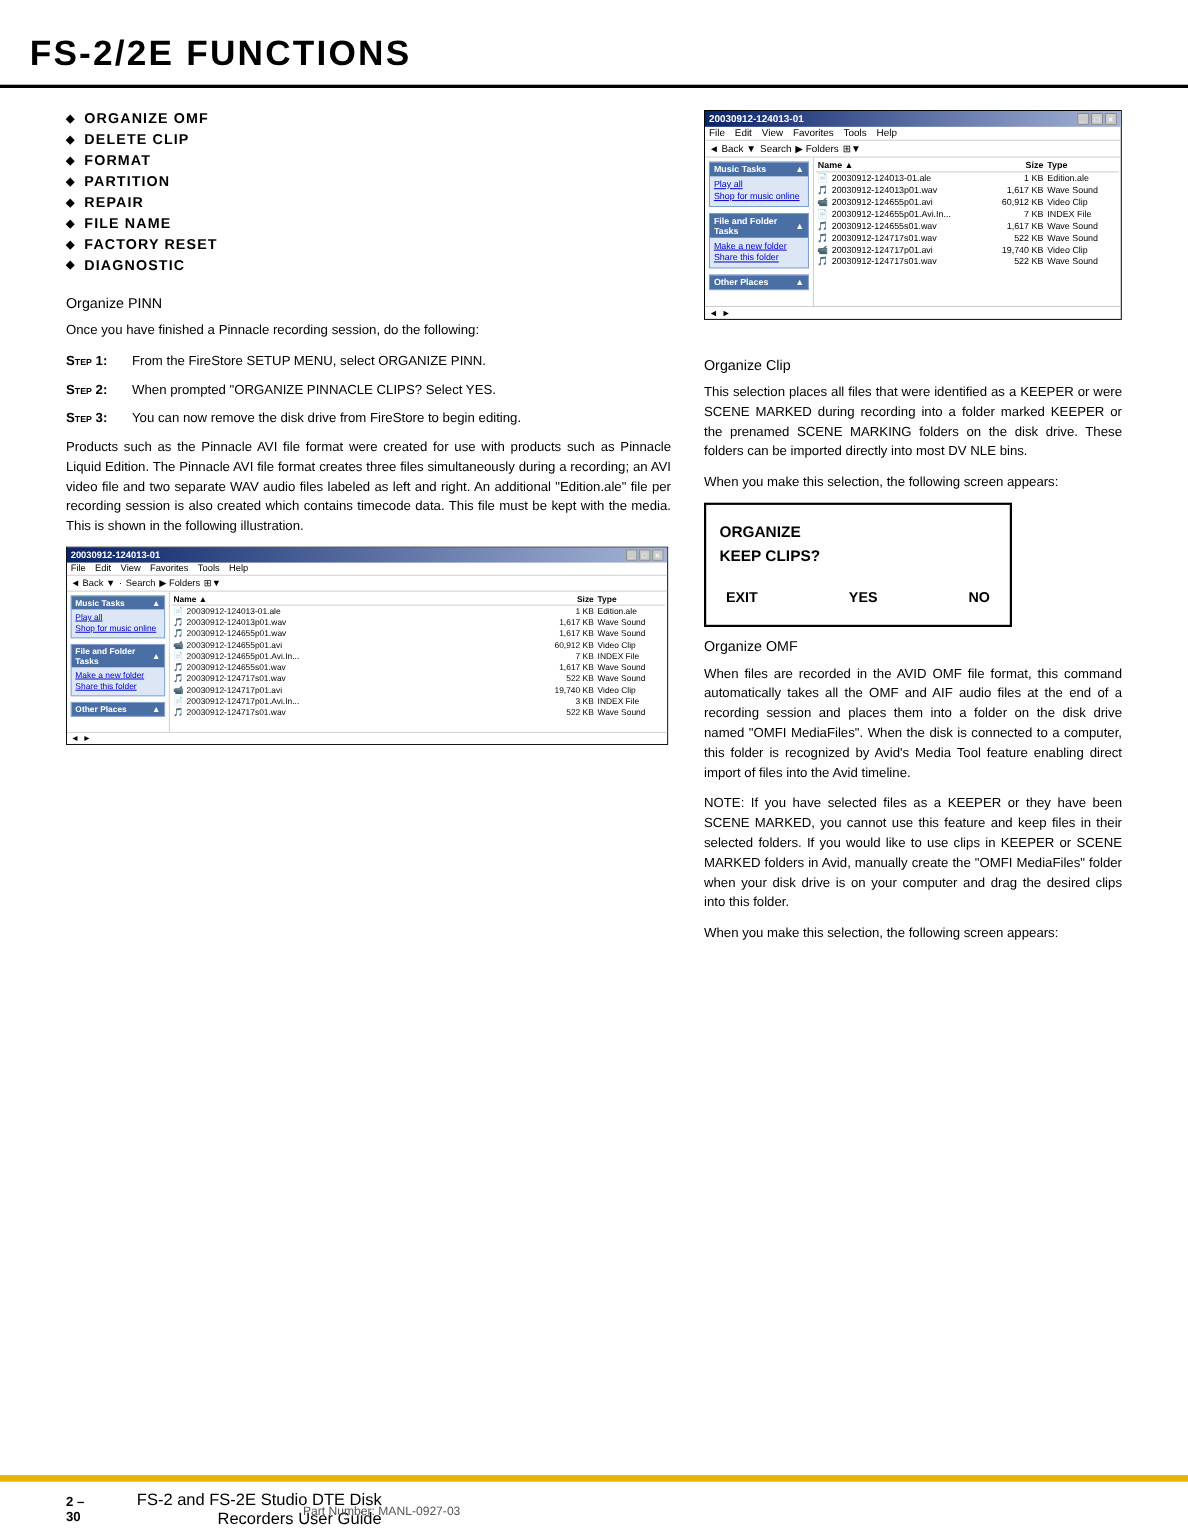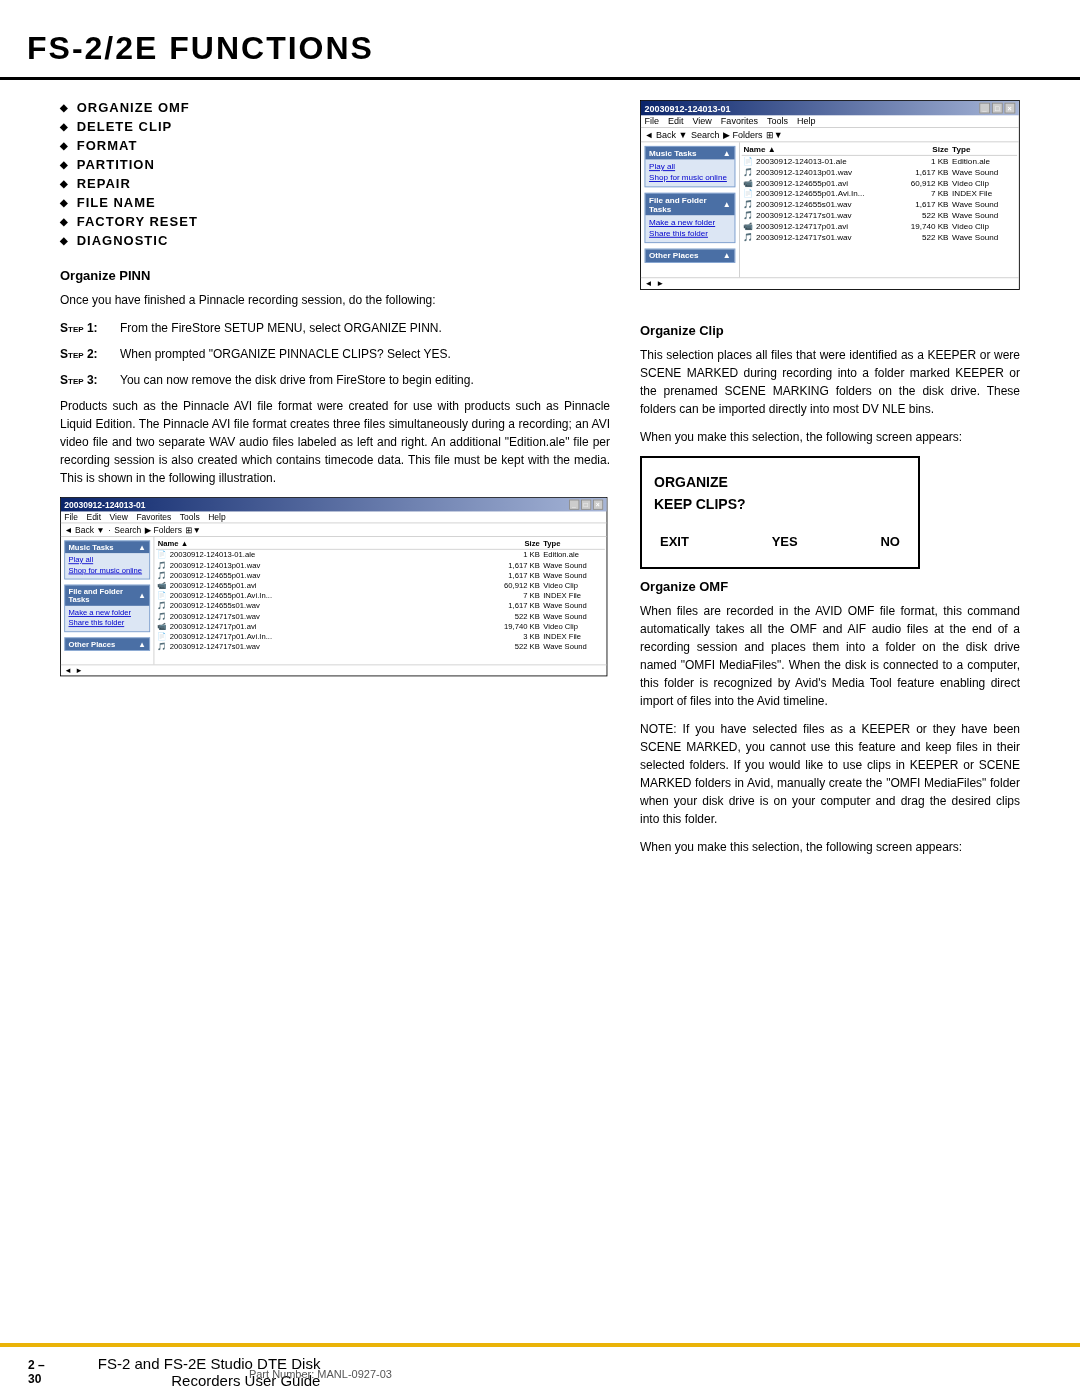--- a/index.html
+++ b/index.html
@@ -70,21 +70,21 @@
     }
     .bullet-list li .diamond {
       color: #000;
       margin-right: 8px;
       font-size: 10px;
     }
 
     
     .section-heading {
       font-size: 13px;
-      font-weight: bold;
+      font-weight: normal;
       margin-bottom: 8px;
     }
 
     
     .body-text {
       font-size: 12px;
       line-height: 1.5;
       margin-bottom: 10px;
       text-align: justify;
     }
@@ -279,22 +279,22 @@
       text-align: justify;
     }
     .note-text strong { font-weight: normal; }
 
     
     .page-footer {
       position: absolute;
       bottom: 0;
       left: 0;
       right: 0;
-      border-top: 4px solid #eab308;
-      padding: 8px 28px;
+      border-top: 6px solid #eab308;
+      padding: 8px 60px;
       display: flex;
       justify-content: center;
       align-items: center;
     }
     .footer-page-num {
       font-size: 12px;
       font-weight: bold;
     }
     .footer-title {
       font-size: 15px;

